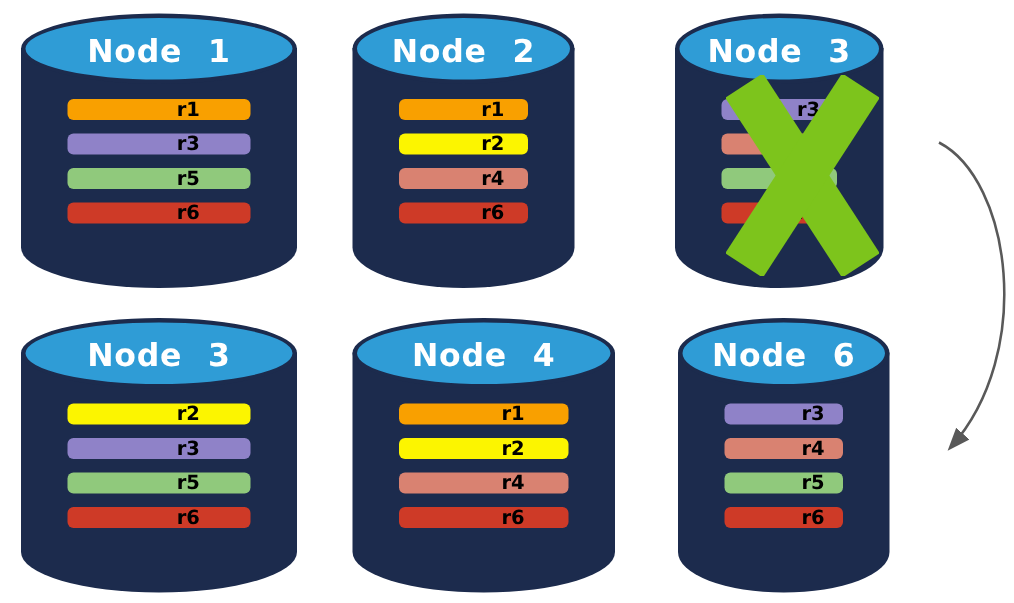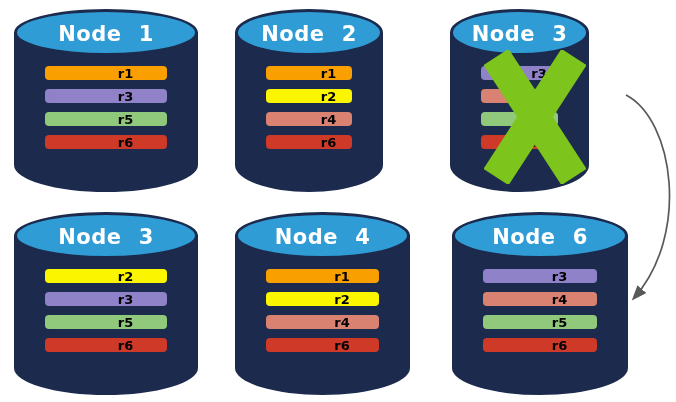--- a/index.html
+++ b/index.html
@@ -9,21 +9,21 @@
     background: #ffffff;
     font-family: "DejaVu Sans", "Liberation Sans", sans-serif;
     overflow: hidden;
   }
   .cylinder { position: absolute; height: 183px; }
   .pos-0 { left:14px;  top:9px;   width:184px; }
   .pos-1 { left:235px; top:9px;   width:148px; }
   .pos-2 { left:450px; top:9px;   width:139px; }
   .pos-3 { left:14px;  top:212px; width:184px; }
   .pos-4 { left:235px; top:212px; width:175px; }
-  .pos-5 { left:452px; top:212px; width:176px; }
+  .pos-5 { left:452px; top:212px; width:141px; }
 
   .cyl-body {
     position:absolute; left:0; right:0; top:23px; bottom:0;
     background:#1C2B4D;
     border-radius: 0 0 50% 50% / 0 0 27px 27px;
   }
   .cyl-top {
     position:absolute; left:0; right:0; top:0; height:47px;
     background:#2F9CD6;
     border:3px solid #1C2B4D;

